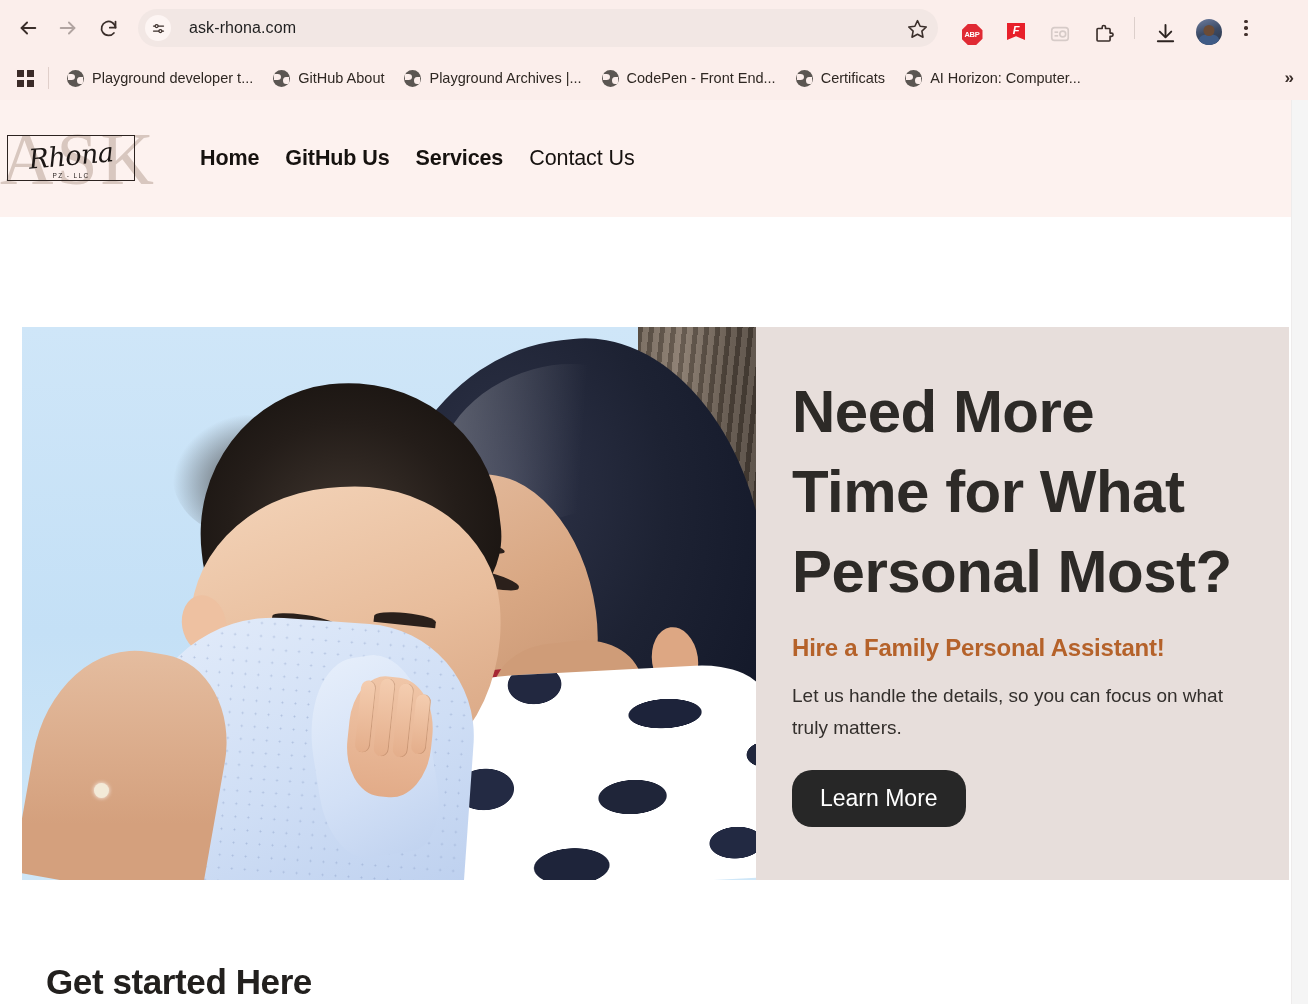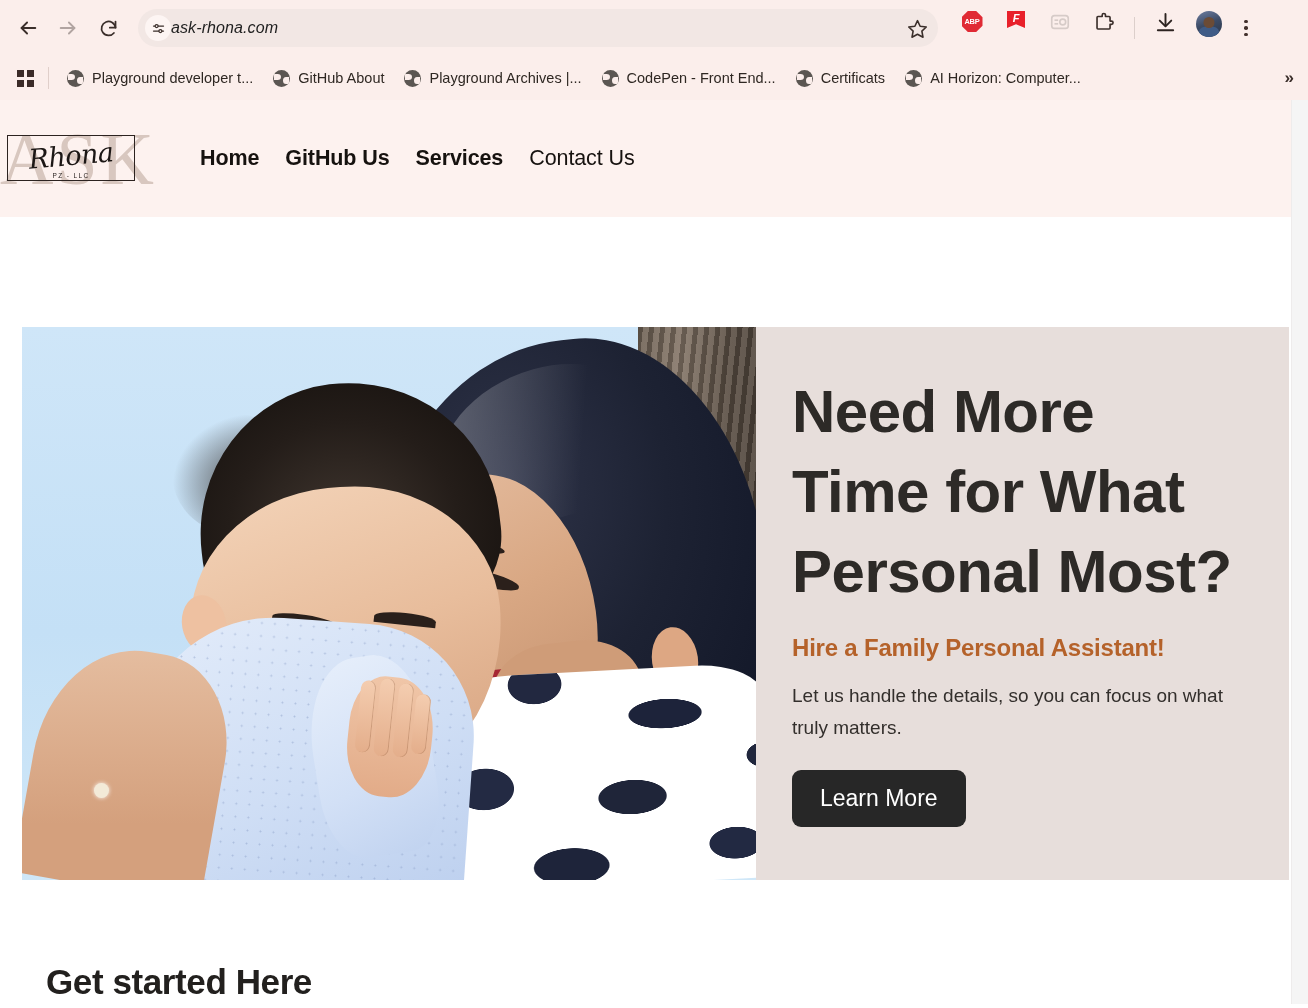--- a/index.html
+++ b/index.html
@@ -48,36 +48,35 @@
     width: 26px; height: 26px;
     background: #fdf5f3;
     border-radius: 50%;
     display: flex; align-items: center; justify-content: center;
     flex: 0 0 auto;
   }
   .omnibox-url {
     flex: 1 1 auto;
     font-size: 16px;
     color: #1f1f1f;
-    padding-left: 0;
+    padding-left: 18px;
     letter-spacing: .1px;
     white-space: nowrap;
     overflow: hidden;
-    font-style: italic;
   }
   .star-btn {
     width: 30px; height: 30px;
     display: flex; align-items: center; justify-content: center;
     flex: 0 0 auto;
   }
 
   .ext-area { display: flex; align-items: center; gap: 0; flex: 0 0 auto; }
   .ext-btn {
     width: 34px; height: 34px;
-    display: flex; align-items: flex-start; justify-content: center;
+    display: flex; align-items: flex-end; justify-content: center;
     margin: 0 5px;
   }
   .abp-icon {
     width: 21px; height: 21px;
     background: #e02a34;
     clip-path: polygon(30% 0, 70% 0, 100% 30%, 100% 70%, 70% 100%, 30% 100%, 0 70%, 0 30%);
     display: flex; align-items: center; justify-content: center;
     color: #fff; font-size: 7.5px; font-weight: bold; letter-spacing: -.2px;
   }
   .flag-icon { position: relative; width: 20px; height: 22px; }
@@ -467,21 +466,21 @@
     color: #332f2c;
     max-width: 432px;
   }
   .hero-cta {
     margin-top: 26px;
     display: inline-block;
     background: #272727;
     color: #ffffff;
     font-size: 23px;
     padding: 15px 28px;
-    border-radius: 9px;
+    border-radius: 20px;
     border: none;
     font-family: inherit;
     cursor: pointer;
   }
 
   
   .getstarted {
     position: absolute;
     left: 0; top: 780px;
     width: 1291px;

